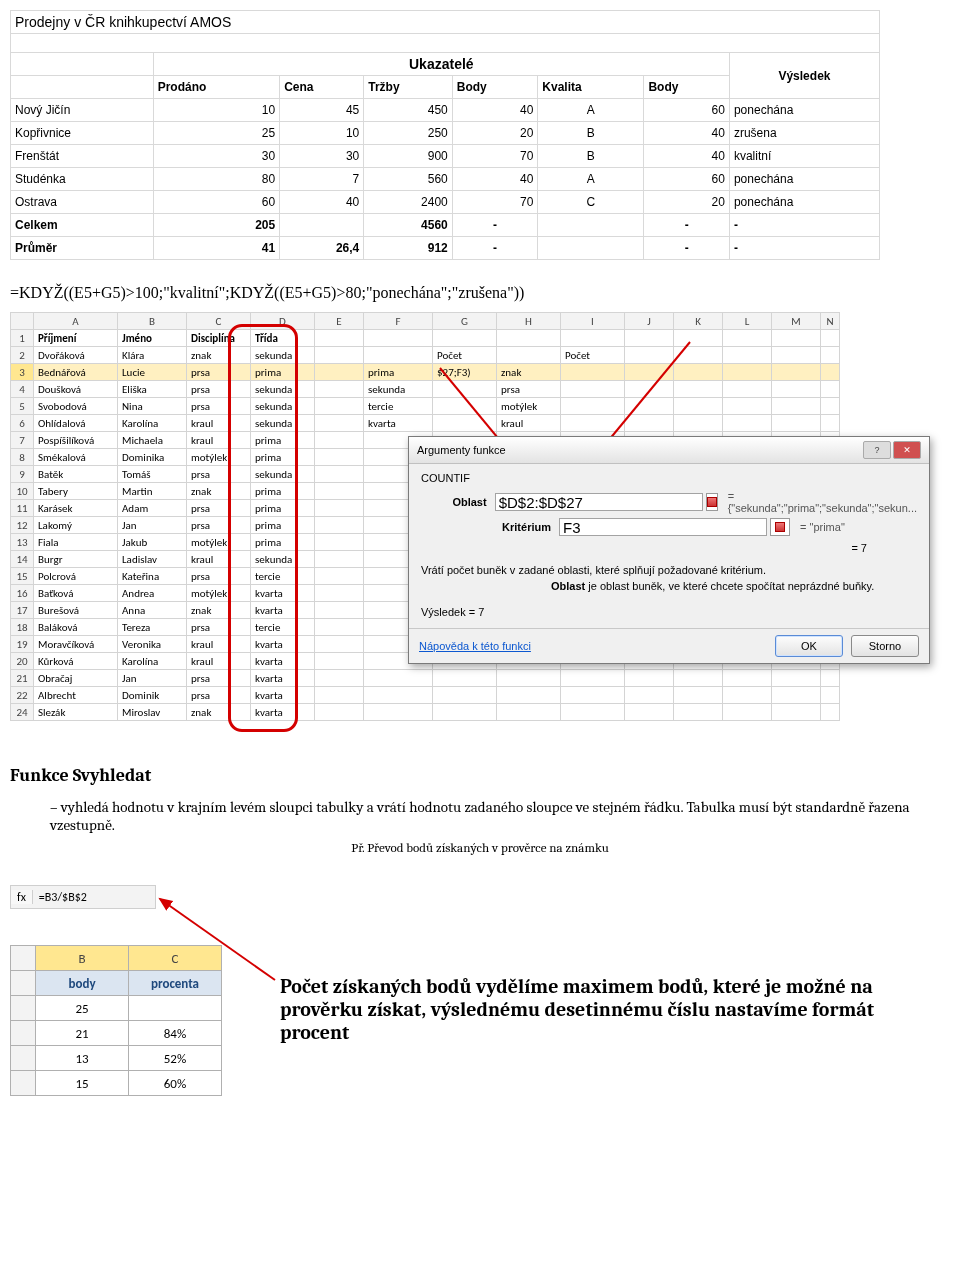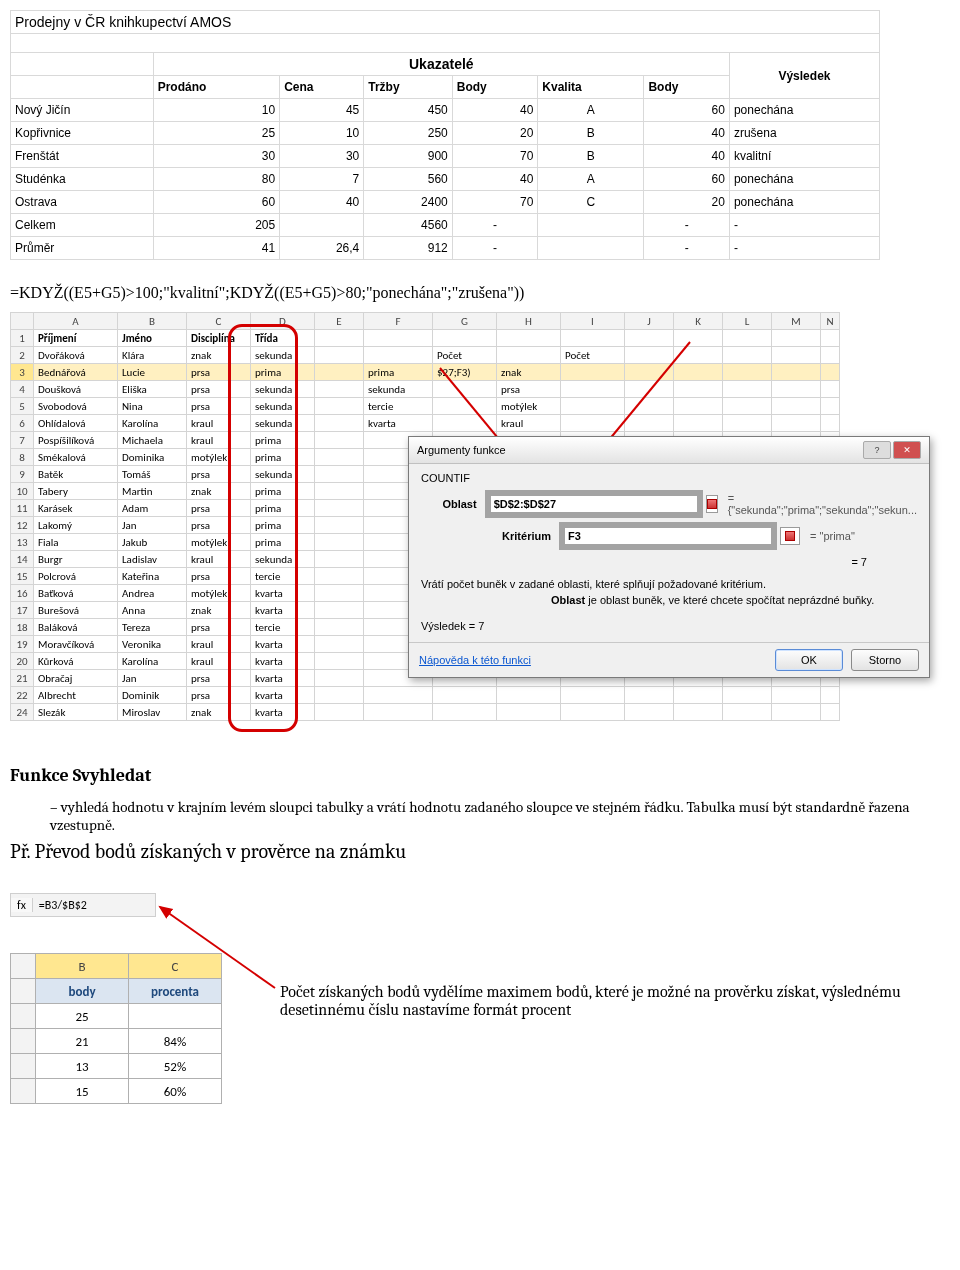--- a/index.html
+++ b/index.html
@@ -25,21 +25,21 @@
   }
   .tbl1 .title-row td {
     font-size: 14px;
     font-weight: normal;
     border-bottom: 1px solid #d9d9d9;
   }
   .tbl1 .hdr td { font-weight: bold; }
   .tbl1 .hdr-center td { text-align: center; font-weight: bold; font-size: 14px; }
   .tbl1 .num { text-align: right; }
   .tbl1 .ctr { text-align: center; }
-  .tbl1 .bold { font-weight: normal; }
+  .tbl1 .bold { font-weight: bold; }
 
   
   .formula {
     font-family: "Times New Roman", serif;
     font-size: 16px;
     margin: 24px 0 10px 0;
   }
 
   
   .ss2 {
@@ -127,24 +127,23 @@
     border-radius:2px;
     display:flex; align-items:center; justify-content:center;
     font-size:9px; color:#444;
   }
   .wbtn.red { background:#d05050; color:#fff; }
   .dlg-body { padding: 8px 12px 10px 12px; }
   .fnrow { display:flex; align-items:center; margin:4px 0; }
   .fnrow .lab { width: 130px; text-align:right; font-weight:bold; padding-right:8px;}
   .fnrow input {
     flex:0 0 200px;
-    border:6px solid #a3a3a3;
+    border:1px solid #a3a3a3;
     height:16px; padding:0 3px;
-    font-size:11px;
-    font-weight:bold;
+    font-size:15px;
   }
   .fnrow .pick {
     width:18px; height:16px; background:#fff;
     border:1px solid #9a9a9a; margin-left:3px;
     display:flex;align-items:center;justify-content:center;
   }
   .fnrow .pick::after{
     content:""; display:block;width:8px;height:8px;
     background:linear-gradient(#e77,#c33); border:1px solid #a00;
   }
@@ -163,21 +162,21 @@
     background:linear-gradient(#fdfdfd,#e3e3e3);
     border:1px solid #8a8a8a; border-radius:3px;
     font-size:11px;
   }
   .dlg-foot button.ok { border-color:#5a8bd6; box-shadow:0 0 0 1px #cfe3ff inset;}
 
   
   h2.serif { font-family: Cambria, "Times New Roman", serif; font-weight:bold; font-size:18px; margin:28px 0 12px 0;}
   ul.dash { list-style:none; padding:0; margin:0 0 6px 40px; font-family:Cambria,"Times New Roman",serif; font-size:15px;}
   ul.dash li::before { content:"– "; }
-  p.serif { font-family: Cambria, "Times New Roman", serif; font-size:20px; margin:6px 0 0 0;}
+  p.serif { font-family: Cambria, "Times New Roman", serif; font-size:13px; margin:6px 0 0 0;text-align:center;}
 
   
   .bottom {
     position: relative;
     margin-top: 30px;
     height: 260px;
   }
   .fxbar {
     position:absolute; top:0; left:0;
     display:flex; align-items:center;
@@ -193,21 +192,21 @@
     position:absolute; top:60px; left:0;
   }
   .sheet2 th, .sheet2 td {
     border:1px solid #b0b0b0; height:20px; padding:2px 6px; text-align:center;
   }
   .sheet2 th { background:#f3f3f3; font-weight:normal; color:#444;}
   .sheet2 .hdr td { background:#dbe5f1; font-weight:bold; color:#1f497d;}
   .sheet2 .colhead { background:#ffe790;}
   .bottom .para {
     position:absolute; top:90px; left:270px; width:640px;
-    font-family: Cambria, "Times New Roman", serif; font-size:16px;
+    font-family: Cambria, "Times New Roman", serif; font-size:20px;font-weight:bold;
   }
   .arrow2 {position:absolute; top:0; left:0; pointer-events:none;}
 </style>
 </head>
 <body>
 <div class="wrap">
 
 <table class="tbl1">
   <tbody>
         <tr class="title-row">

